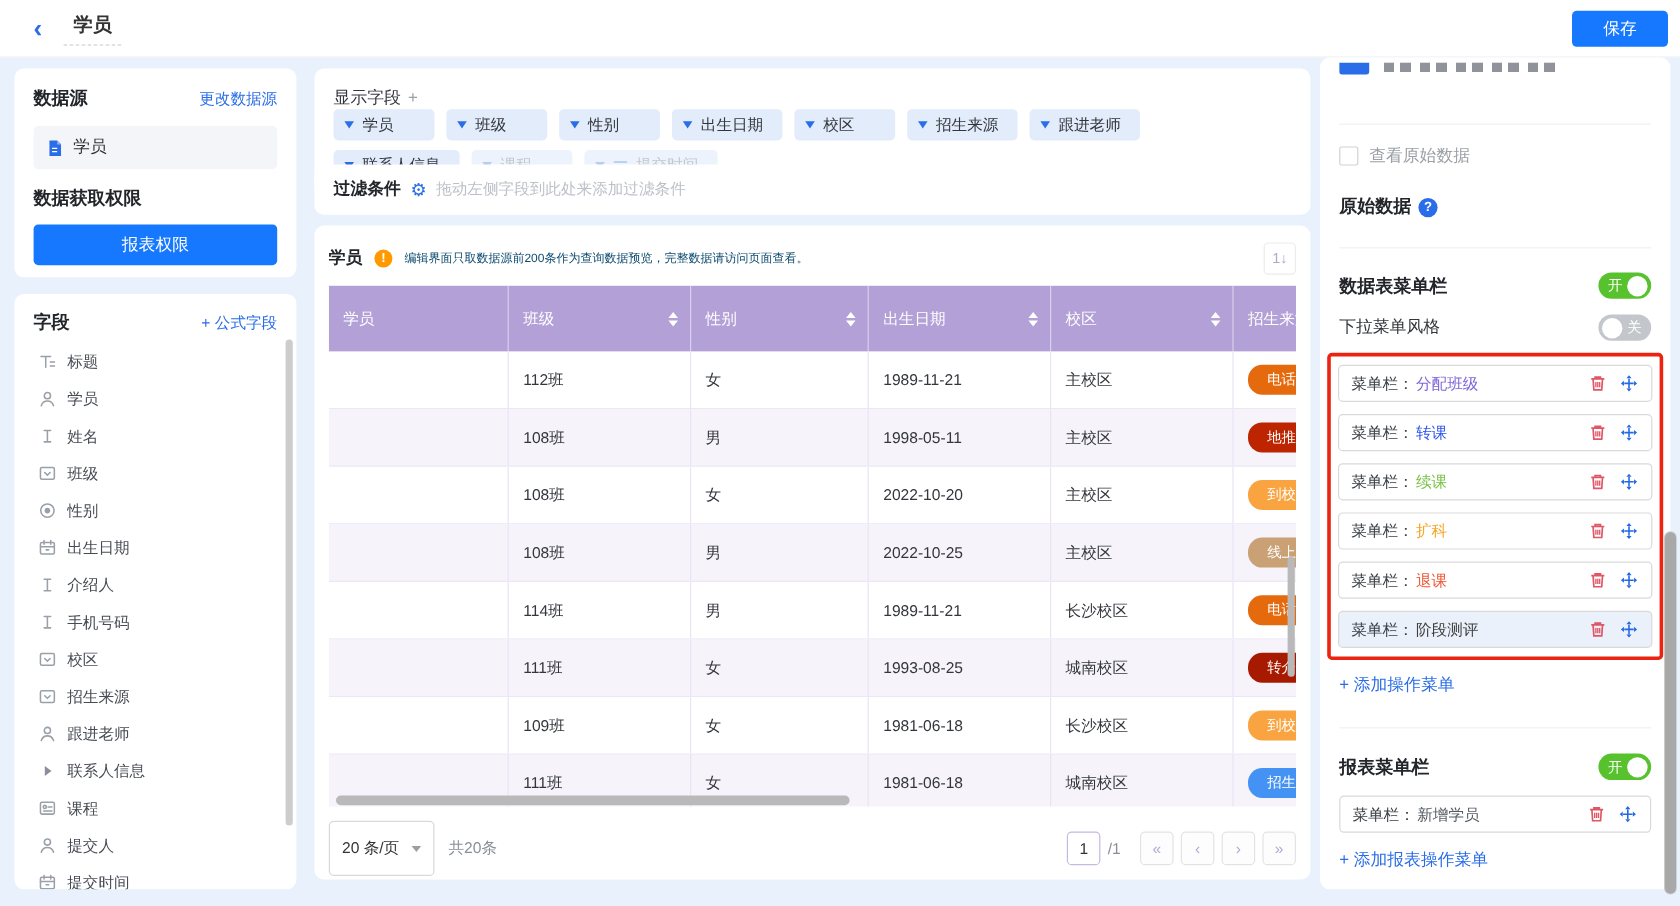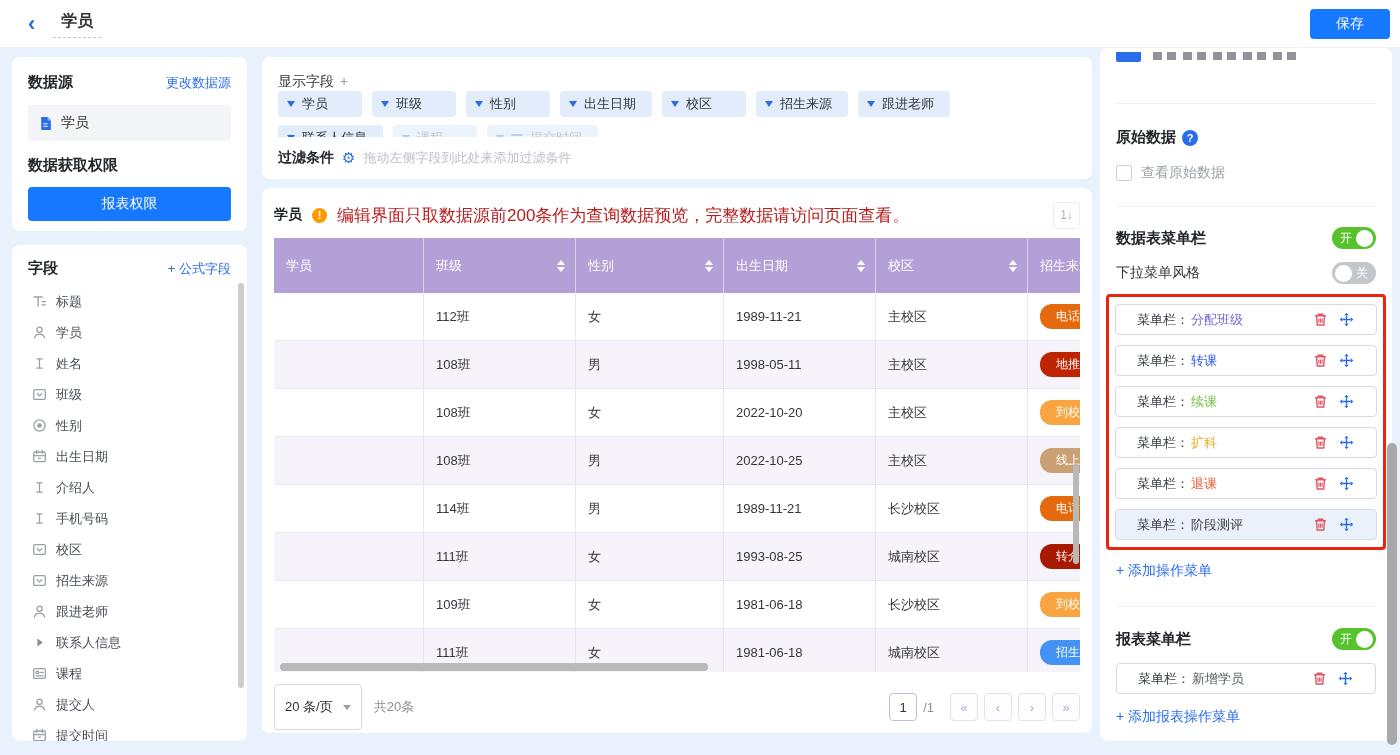--- a/index.html
+++ b/index.html
@@ -41,21 +41,21 @@
   .sort-lines { width:12px; height:9px; display:inline-flex; }
 
   #card-filter { left:262px; top:89px; width:830px; height:42px; display:flex; align-items:center; gap:8px; padding:0 16px; }
   .bold-label { font-size:14px; font-weight:bold; color:#22252a; }
   .gear { color:#2b6de8; font-size:15px; }
   .placeholder { color:#bcc1c8; font-size:13px; }
 
   #card-table { left:262px; top:140px; width:830px; height:545px; padding:10px 12px; }
   .tbl-head { height:34px; display:flex; align-items:center; gap:10px; }
   .warn-ic { width:15px; height:15px; border-radius:50%; background:#f90; color:#fff; font-size:11px; font-weight:bold; display:inline-flex; align-items:center; justify-content:center; flex:none; }
-  .warn-text { color:#b91c1c; font-size:17px; flex:1; }
+  .warn-text { color:#0c4a6e; font-size:10px; flex:1; }
   .sortorder-btn { width:27px; height:27px; border:1px solid #ececec; border-radius:4px; background:#fff; color:#b3a8cc; font-size:12px; display:flex; align-items:center; justify-content:center; cursor:pointer; }
 
   .table-wrap { position:relative; height:434px; overflow:hidden; margin-top:6px; }
   .t { width:915px; }
   .t-header { display:flex; height:55px; background:#b2a0d6; color:#fff; }
   .t-hcell { display:flex; align-items:center; justify-content:space-between; padding:0 10px 0 12px; font-size:13px; border-right:1px solid rgba(255,255,255,.5); flex:none; }
   .sorter { display:flex; flex-direction:column; gap:2px; cursor:pointer; }
   .sorter i { width:0; height:0; border-left:4px solid transparent; border-right:4px solid transparent; display:block; }
   .sorter .up { border-bottom:5px solid #fff; }
   .sorter .dn { border-top:5px solid #fff; }
@@ -82,21 +82,21 @@
   .divider { height:1px; background:#f0f1f3; }
   .rt-row { display:flex; align-items:center; justify-content:space-between; }
   .help-ic { width:16px; height:16px; border-radius:50%; background:#2b6de8; color:#fff; font-size:11px; font-weight:bold; display:inline-flex; align-items:center; justify-content:center; margin-left:6px; }
   .checkbox { width:16px; height:16px; border:1px solid #cdd1d6; border-radius:2px; background:#fff; flex:none; cursor:pointer; }
   .muted-label { color:#9aa0a6; font-size:14px; margin-left:9px; }
   .toggle { width:44px; height:22px; border-radius:11px; display:flex; align-items:center; font-size:12px; color:#fff; cursor:pointer; }
   .toggle.on { background:#57c22d; justify-content:space-between; padding:0 3px 0 8px; }
   .toggle.off { background:#c3c6cb; justify-content:space-between; padding:0 8px 0 3px; flex-direction:row; }
   .knob { width:17px; height:17px; border-radius:50%; background:#fff; flex:none; }
   .hl-box { margin:10px -10px 0; border:3px solid #ea2410; border-radius:4px; padding:7px 6px 7px; }
-  .menu-item { height:31px; border:1px solid #d9d9d9; border-radius:4px; background:#fff; display:flex; align-items:center; padding:0 21px; font-size:13px; margin-bottom:10px; }
+  .menu-item { height:31px; border:1px solid #d9d9d9; border-radius:4px; background:#fff; display:flex; align-items:center; padding:0 10px; font-size:13px; margin-bottom:10px; }
   .menu-item:last-child { margin-bottom:0; }
   .menu-item.hl { background:#eaf1fb; }
   .mi-prefix { color:#3b4046; }
   .mi-value { margin-left:2px; flex:1; }
   .mi-ic { width:16px; height:16px; display:inline-flex; cursor:pointer; }
   .mi-ic + .mi-ic { margin-left:10px; }
   .add-link { color:#2b6de8; font-size:14px; cursor:pointer; }
   .page-scroll { position:fixed; right:3px; top:443px; width:10px; height:302px; background:#a8a8a8; border-radius:5px; }
 </style>
 </head>
@@ -484,27 +484,27 @@
     </div>
   </div>
 
   <div class="card" id="card-right">
     <div class="clipped-row">
       <span class="clip-checkbox"></span>
       <span class="clip-text"></span>
     </div>
     <div class="divider" style="margin-top:38px;"></div>
 
+    <div style="margin-top:17px; display:flex; align-items:center;">
+      <span class="checkbox"></span>
+      <span class="muted-label">查看原始数据</span>
+    </div>
     <div style="margin-top:24px; display:flex; align-items:center;">
       <span class="sec-title">原始数据</span>
       <span class="help-ic">?</span>
-    </div>
-    <div style="margin-top:17px; display:flex; align-items:center;">
-      <span class="checkbox"></span>
-      <span class="muted-label">查看原始数据</span>
     </div>
     <div class="divider" style="margin-top:24px;"></div>
 
     <div class="rt-row" style="margin-top:20px;">
       <span class="sec-title">数据表菜单栏</span>
       <span class="toggle on">
           <span>开</span>
           <span class="knob"></span>
         </span>
     </div>

